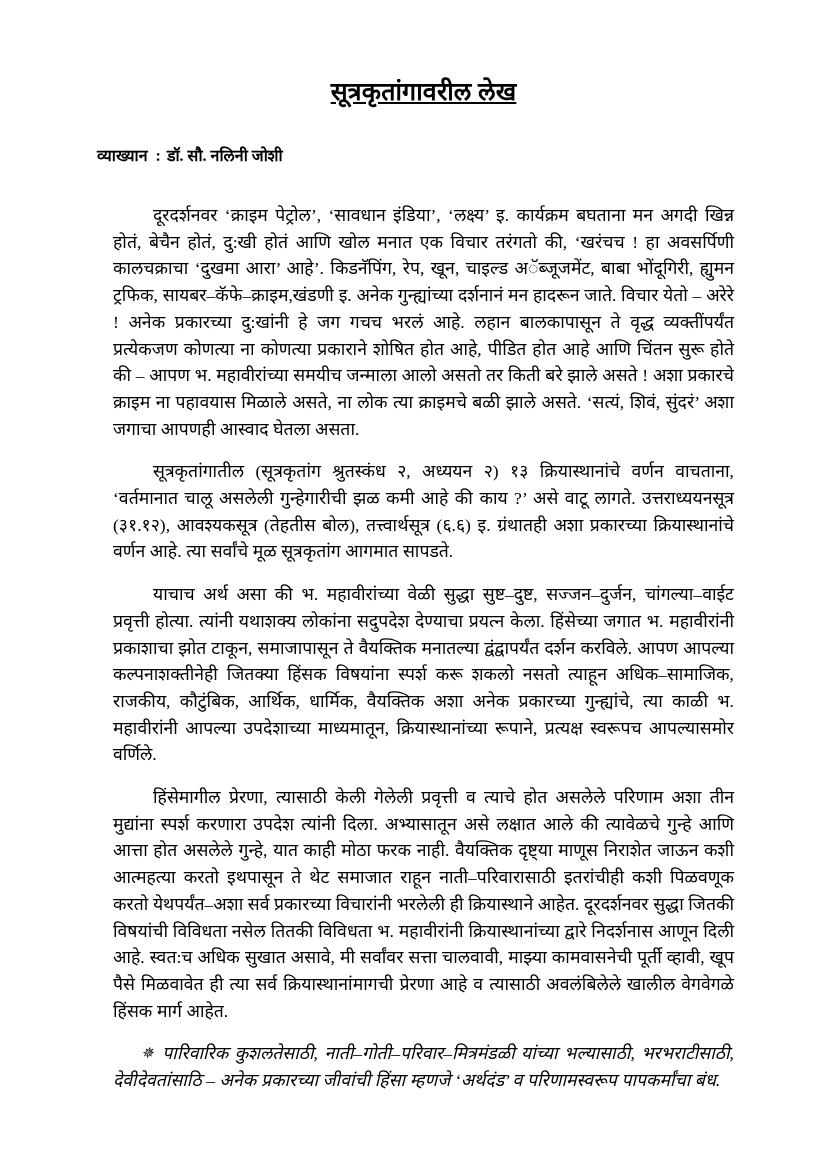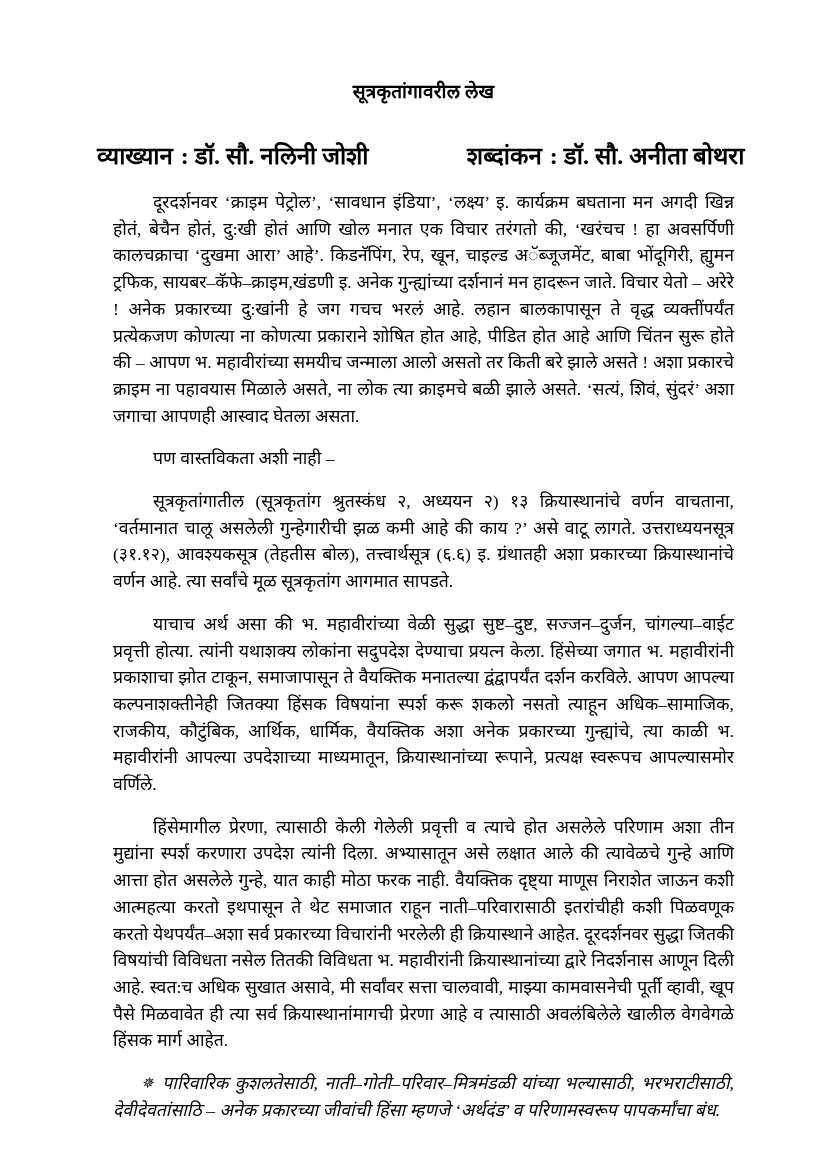--- a/index.html
+++ b/index.html
@@ -24,34 +24,35 @@
     padding: 72px 78px 18px 97px;
   }
 
   
   .title-block {
     text-align: center;
     margin: 0 0 0 0;
     padding-top: 6px;
   }
   .title-line {
-    font-size: 19px;
+    font-size: 25px;
     font-weight: 700;
     line-height: 27px;
     letter-spacing: 0.2px;
     white-space: nowrap;
+    text-decoration: underline;
   }
 
   
   .byline {
     display: flex;
-    flex-direction: row;
+    flex-direction: column;
     margin-top: 38px;
-    margin-bottom: 20px;
-    font-size: 24px;
+    margin-bottom: 33px;
+    font-size: 16px;
     font-weight: 700;
     line-height: 26px;
   }
   .byline-left  { flex: 0 0 auto; width: 370px; white-space: nowrap; }
   .byline-right { flex: 0 0 auto; white-space: nowrap; }
   .byline-label { }
   .byline-sep   { padding: 0 6px 0 8px; }
   .byline-value { }
 
   
@@ -85,27 +86,23 @@
 <div class="page">
 
   <div class="title-block">
     <div class="title-line">सूत्रकृतांगावरील लेख</div>
   </div>
 
   <div class="byline">
     <div class="byline-left">
       <span class="byline-label">व्याख्यान</span><span class="byline-sep">:</span><span class="byline-value">डॉ. सौ. नलिनी जोशी</span>
     </div>
-    <div class="byline-right">
-      <span class="byline-label">शब्दांकन</span><span class="byline-sep">:</span><span class="byline-value">डॉ. सौ. अनीता बोथरा</span>
-    </div>
   </div>
 
   <div class="body-text" id="body-text">
       <p><span>दूरदर्शनवर ‘क्राइम पेट्रोल’, ‘सावधान इंडिया’, ‘लक्ष्य’ इ. कार्यक्रम बघताना मन अगदी खिन्न होतं, बेचैन होतं, दु:खी होतं आणि खोल मनात एक विचार तरंगतो की, ‘खरंचच ! हा अवसर्पिणी कालचक्राचा ‘दुखमा आरा’ आहे’. किडनॅपिंग, रेप, खून, चाइल्ड अॅब्जूजमेंट, बाबा भोंदूगिरी, ह्युमन ट्रफिक, सायबर–कॅफे–क्राइम,खंडणी इ. अनेक गुन्ह्यांच्या दर्शनानं मन हादरून जाते. विचार येतो – अरेरे ! अनेक प्रकारच्या दु:खांनी हे जग गचच भरलं आहे. लहान बालकापासून ते वृद्ध व्यक्तींपर्यंत प्रत्येकजण कोणत्या ना कोणत्या प्रकाराने शोषित होत आहे, पीडित होत आहे आणि चिंतन सुरू होते की – आपण भ. महावीरांच्या समयीच जन्माला आलो असतो तर किती बरे झाले असते ! अशा प्रकारचे क्राइम ना पहावयास मिळाले असते, ना लोक त्या क्राइमचे बळी झाले असते. ‘सत्यं, शिवं, सुंदरं’ अशा जगाचा आपणही आस्वाद घेतला असता.</span></p>
-      <p><span>पण वास्तविकता अशी नाही –</span></p>
       <p><span>सूत्रकृतांगातील (सूत्रकृतांग श्रुतस्कंध २, अध्ययन २) १३ क्रियास्थानांचे वर्णन वाचताना, ‘वर्तमानात चालू असलेली गुन्हेगारीची झळ कमी आहे की काय ?’ असे वाटू लागते. उत्तराध्ययनसूत्र (३१.१२), आवश्यकसूत्र (तेहतीस बोल), तत्त्वार्थसूत्र (६.६) इ. ग्रंथातही अशा प्रकारच्या क्रियास्थानांचे वर्णन आहे. त्या सर्वांचे मूळ सूत्रकृतांग आगमात सापडते.</span></p>
       <p><span>याचाच अर्थ असा की भ. महावीरांच्या वेळी सुद्धा सुष्ट–दुष्ट, सज्जन–दुर्जन, चांगल्या–वाईट प्रवृत्ती होत्या. त्यांनी यथाशक्य लोकांना सदुपदेश देण्याचा प्रयत्न केला. हिंसेच्या जगात भ. महावीरांनी प्रकाशाचा झोत टाकून, समाजापासून ते वैयक्तिक मनातल्या द्वंद्वापर्यंत दर्शन करविले. आपण आपल्या कल्पनाशक्तीनेही जितक्या हिंसक विषयांना स्पर्श करू शकलो नसतो त्याहून अधिक–सामाजिक, राजकीय, कौटुंबिक, आर्थिक, धार्मिक, वैयक्तिक अशा अनेक प्रकारच्या गुन्ह्यांचे, त्या काळी भ. महावीरांनी आपल्या उपदेशाच्या माध्यमातून, क्रियास्थानांच्या रूपाने, प्रत्यक्ष स्वरूपच आपल्यासमोर वर्णिले.</span></p>
       <p><span>हिंसेमागील प्रेरणा, त्यासाठी केली गेलेली प्रवृत्ती व त्याचे होत असलेले परिणाम अशा तीन मुद्यांना स्पर्श करणारा उपदेश त्यांनी दिला. अभ्यासातून असे लक्षात आले की त्यावेळचे गुन्हे आणि आत्ता होत असलेले गुन्हे, यात काही मोठा फरक नाही. वैयक्तिक दृष्ट्या माणूस निराशेत जाऊन कशी आत्महत्या करतो इथपासून ते थेट समाजात राहून नाती–परिवारासाठी इतरांचीही कशी पिळवणूक करतो येथपर्यंत–अशा सर्व प्रकारच्या विचारांनी भरलेली ही क्रियास्थाने आहेत. दूरदर्शनवर सुद्धा जितकी विषयांची विविधता नसेल तितकी विविधता भ. महावीरांनी क्रियास्थानांच्या द्वारे निदर्शनास आणून दिली आहे. स्वत:च अधिक सुखात असावे, मी सर्वांवर सत्ता चालवावी, माझ्या कामवासनेची पूर्ती व्हावी, खूप पैसे मिळवावेत ही त्या सर्व क्रियास्थानांमागची प्रेरणा आहे व त्यासाठी अवलंबिलेले खालील वेगवेगळे हिंसक मार्ग आहेत.</span></p>
       <p class="bullet"><span class="bullet-mark">✵ </span><span>पारिवारिक कुशलतेसाठी, नाती–गोती–परिवार–मित्रमंडळी यांच्या भल्यासाठी, भरभराटीसाठी, देवीदेवतांसाठि – अनेक प्रकारच्या जीवांची हिंसा म्हणजे ‘अर्थदंड’ व परिणामस्वरूप पापकर्मांचा बंध.</span></p>
     </div>
 
 </div>
 
 </body></html>

